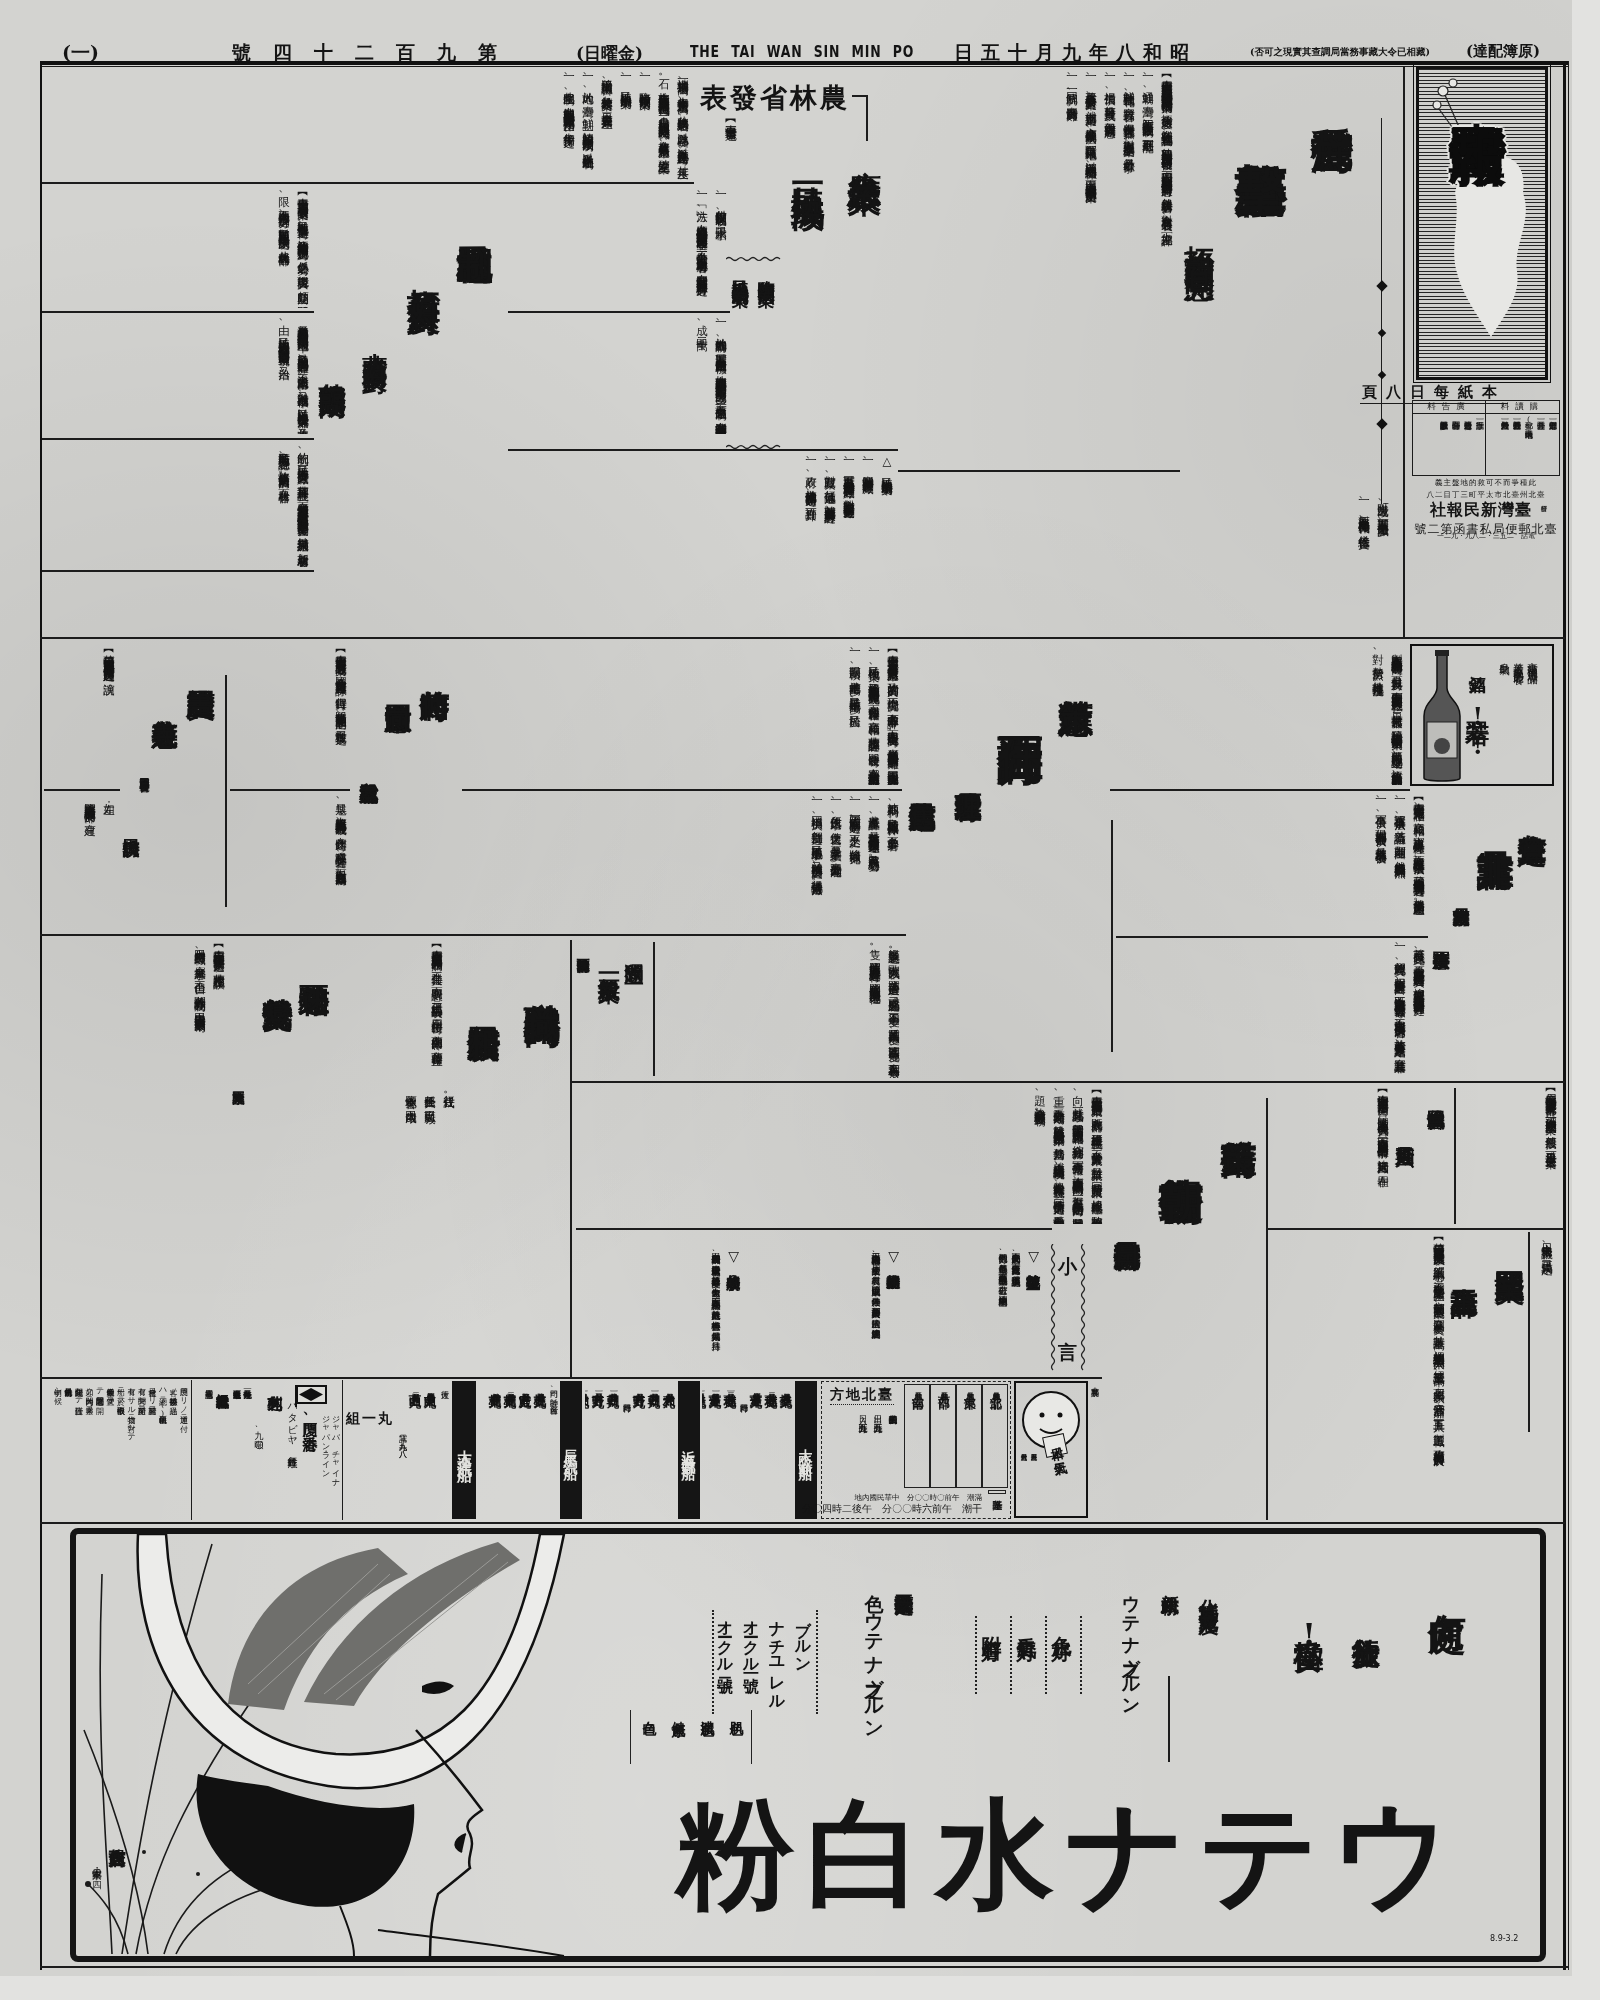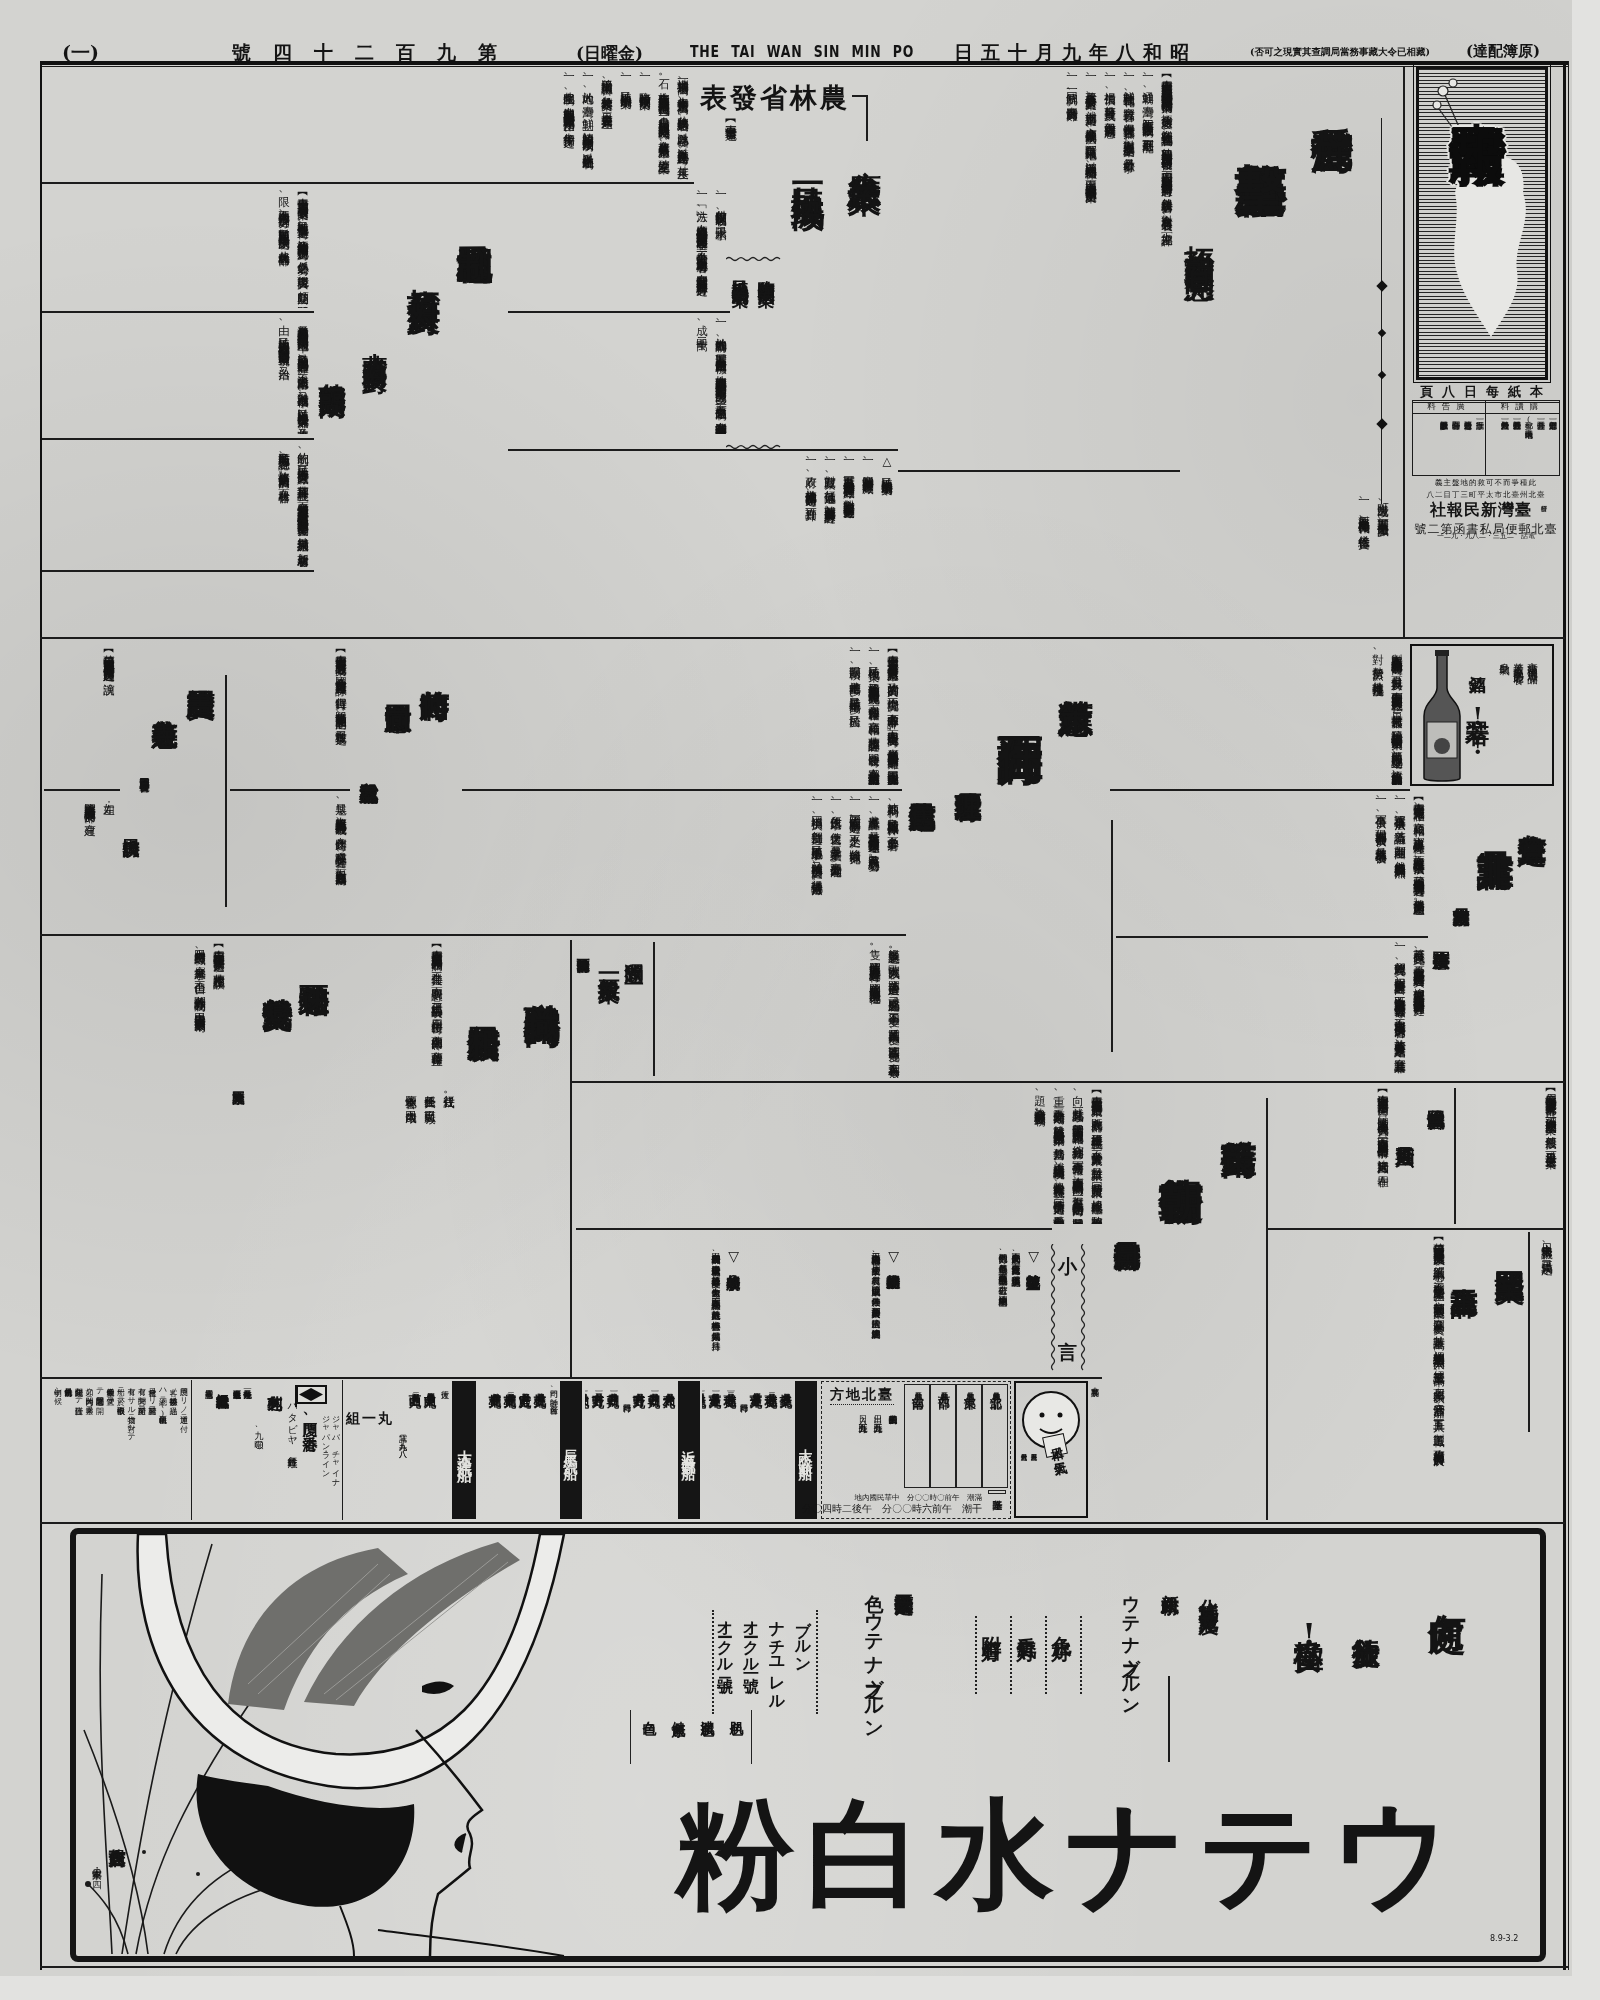--- a/index.html
+++ b/index.html
@@ -127,21 +127,21 @@
    <g stroke="#222" stroke-width="1.2" fill="#e7e7e4">
     <circle cx="24" cy="22" r="5"></circle>
           <circle cx="34" cy="14" r="4"></circle>
           <circle cx="18" cy="36" r="4"></circle>
     <path d="M26,26 L40,58" fill="none"></path>
           <path d="M20,40 L36,62" fill="none"></path>
    </g>
   </svg>
   <div class="mtitle">臺灣新民報</div>
  </div>
- <div class="a rtl" style="left:1412px;top:383px;width:148px;text-align:center;font-size:13px;font-weight:700;letter-spacing:9px;border-bottom:1px solid #1c1c1c;padding-bottom:1px">本紙每日八頁</div>
+ <div class="a rtl" style="left:1360px;top:383px;width:148px;text-align:center;font-size:15px;font-weight:700;letter-spacing:9px;border-bottom:1px solid #1c1c1c;padding-bottom:1px">本紙每日八頁</div>
  <div class="box" style="left:1412px;top:400px;width:148px;height:76px;display:flex">
   <div style="width:50%;border-right:1px solid #1c1c1c;position:relative">
    <div class="rtl" style="font-size:8.5px;text-align:center;letter-spacing:6px;border-bottom:1px solid #1c1c1c">廣告料</div>
    <div class="vt tiny" style="left:2px;top:14px;width:70px;height:58px;line-height:12px">一行十五字詰
 普通面金八拾錢
 特別面金壹圓
 記事中金參圓五拾錢</div>
   </div>
   <div style="width:50%;position:relative">
    <div class="rtl" style="font-size:8.5px;text-align:center;letter-spacing:6px;border-bottom:1px solid #1c1c1c">購讀料</div>

